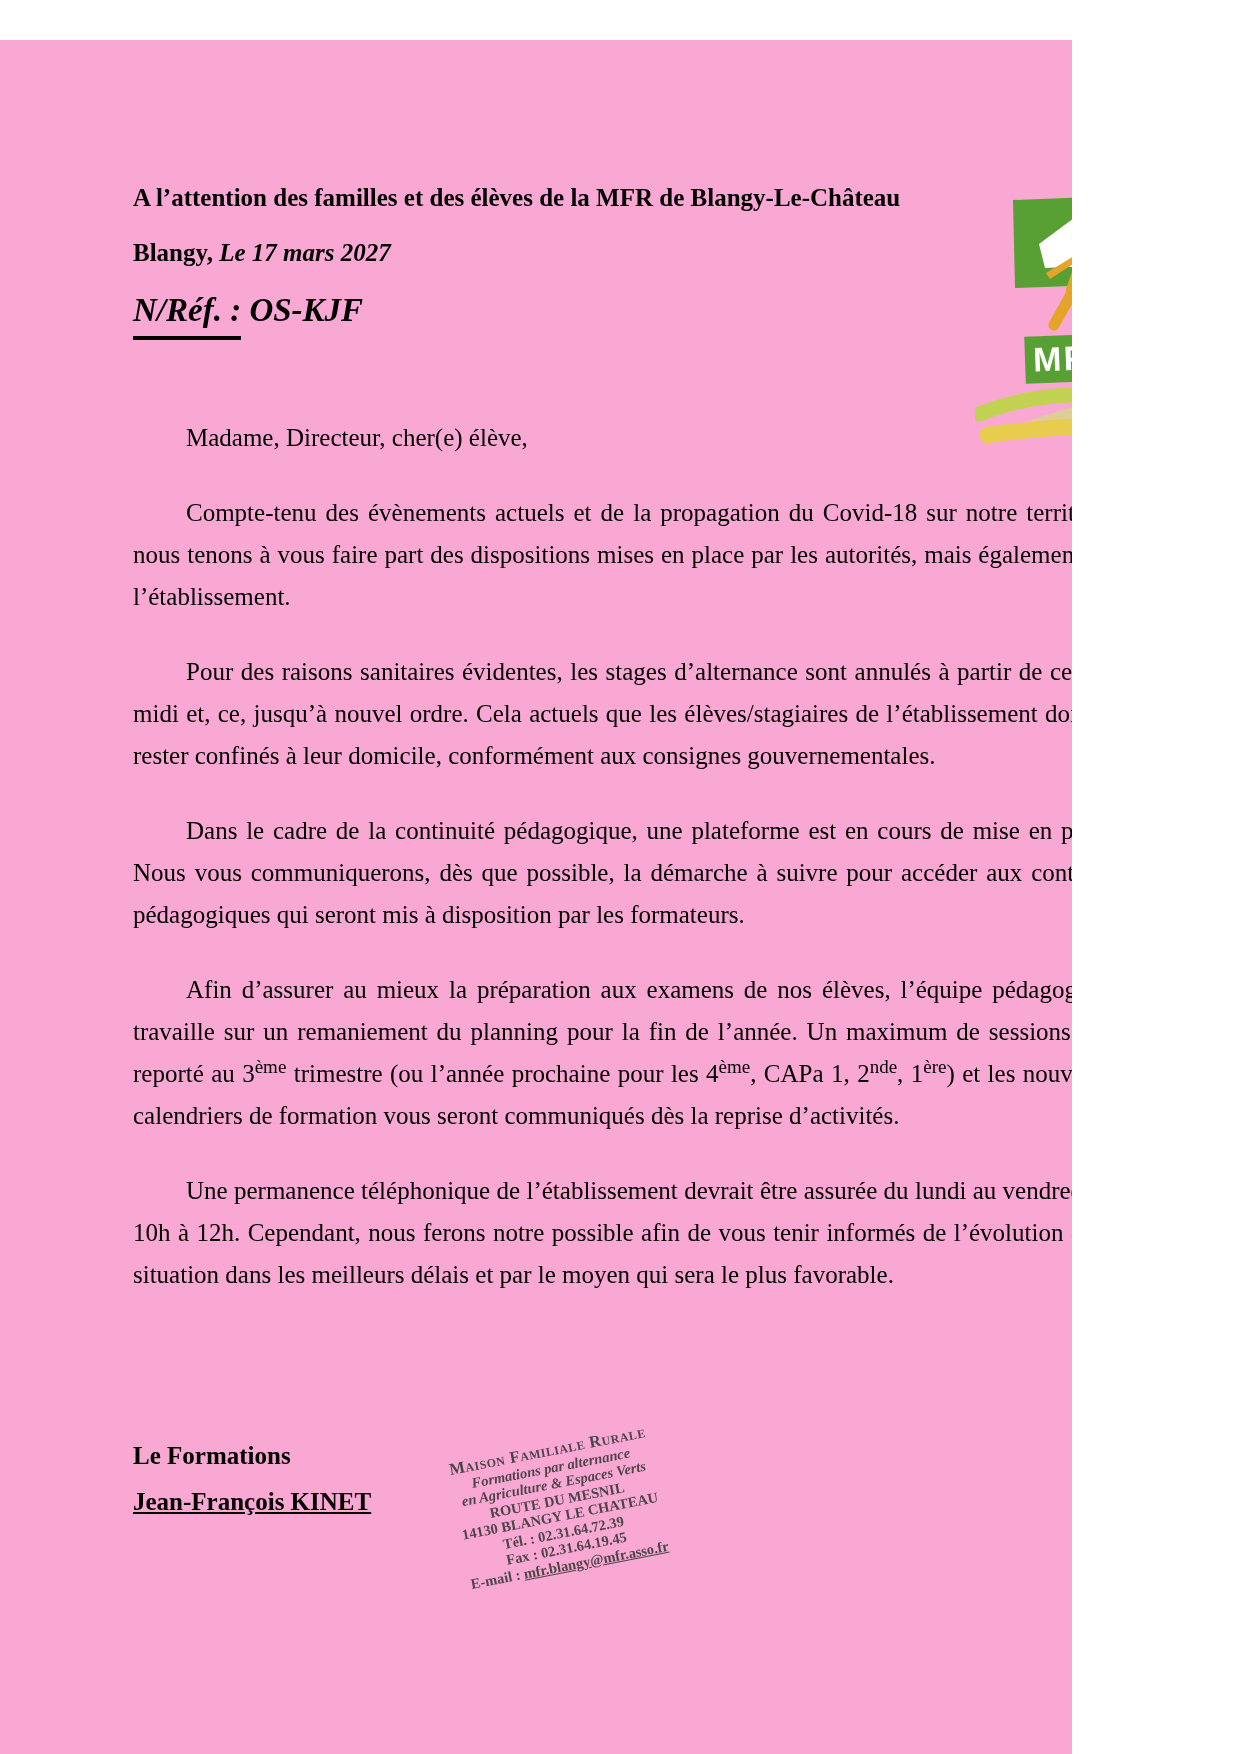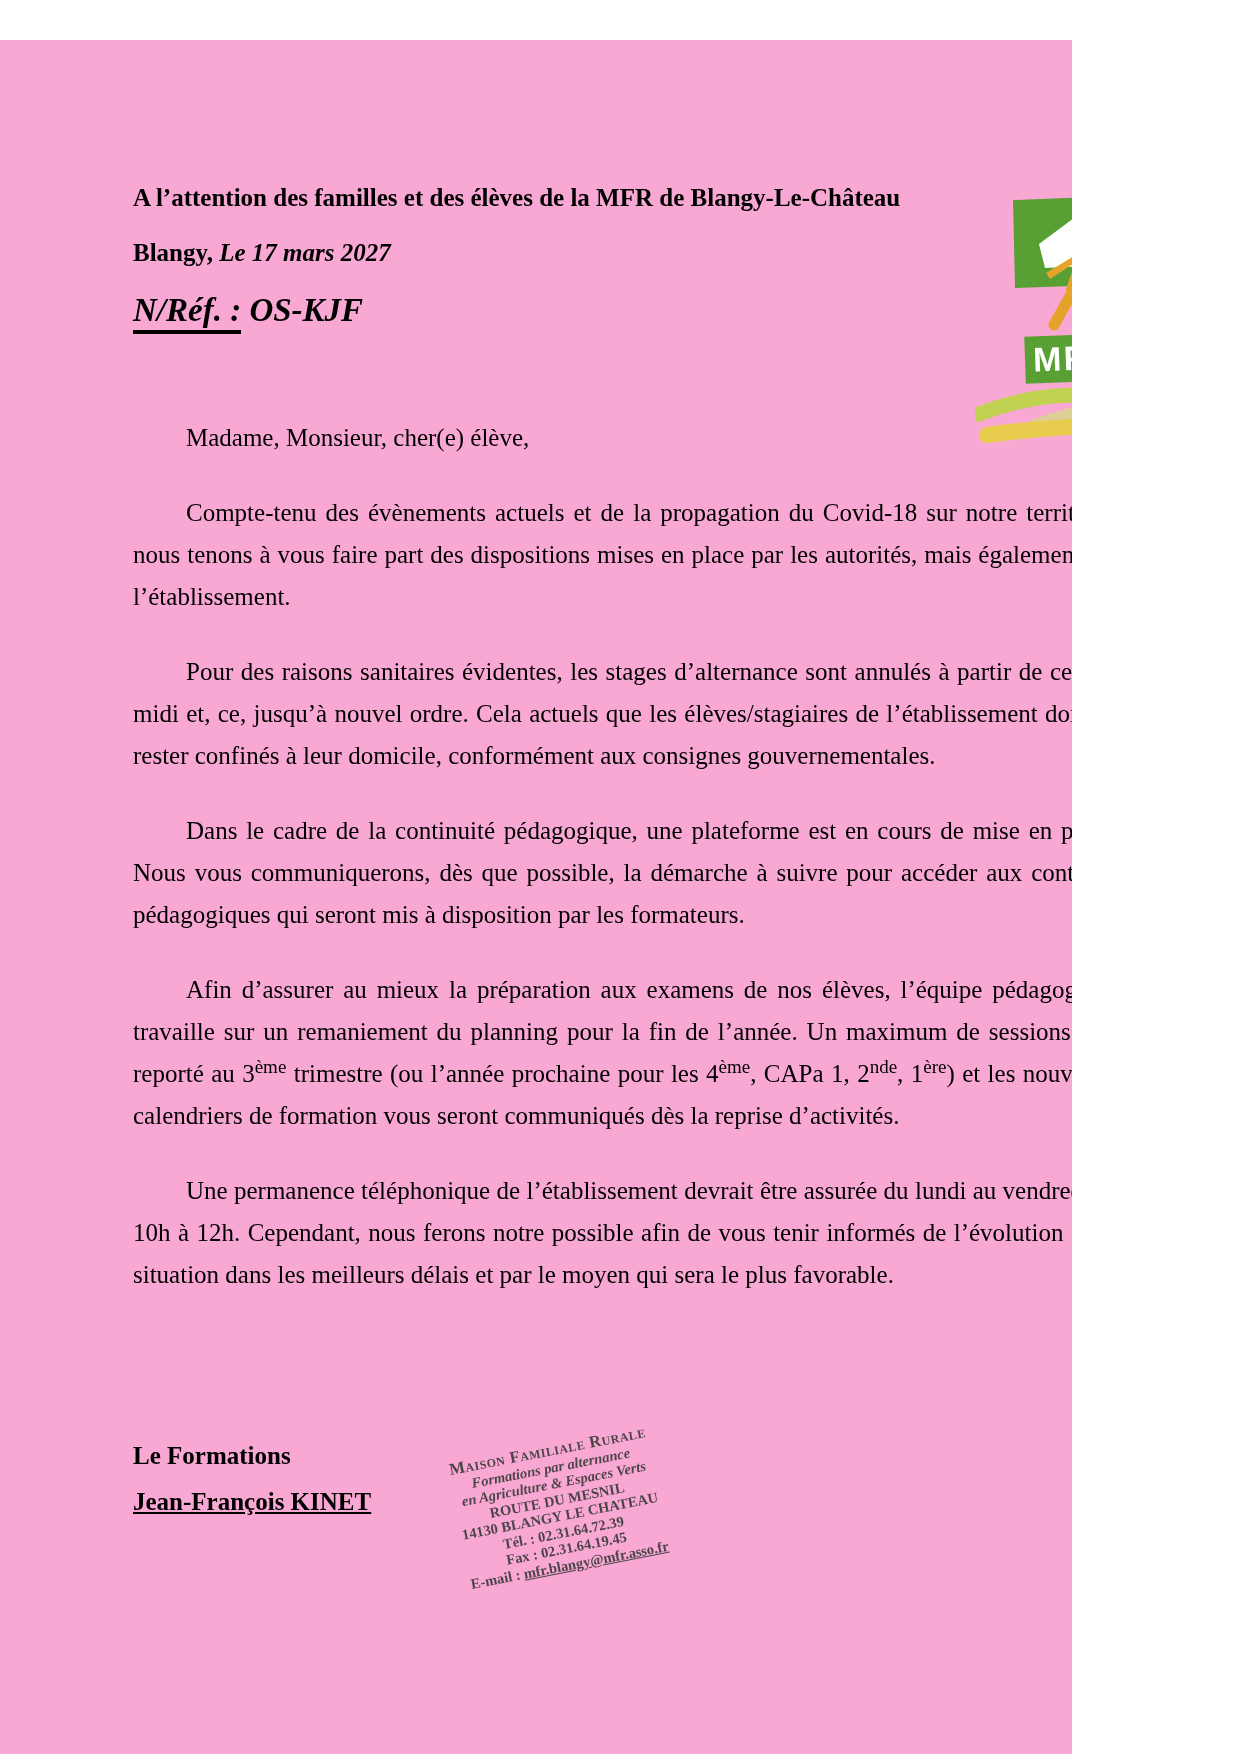--- a/index.html
+++ b/index.html
@@ -14,21 +14,21 @@
   }
   .dateline {
     position:absolute; left:133px; top:199px;
     font-size:25px; font-weight:bold; white-space:nowrap;
   }
   .dateline .it { font-style:italic; }
   .refline {
     position:absolute; left:133px; top:252px;
     font-size:33px; font-weight:bold; font-style:italic; white-space:nowrap;
   }
-  .ref-underline { border-bottom:4px solid #000; padding-bottom:2px; }
+  .ref-underline { border-bottom:4px solid #000; padding-bottom:8px; }
   
   .logo { position:absolute; left:975px; top:148px; width:215px; height:258px; }
   
   .bodytext {
     position:absolute; left:133px; top:377px; width:987px;
     font-size:25px; line-height:42px; text-align:justify;
   }
   .bodytext p { margin:0 0 33px 0; text-indent:53px; }
   .bodytext sup { font-size:19px; line-height:0; vertical-align:super; letter-spacing:0; }
   
@@ -82,21 +82,21 @@
       <g opacity="0.95">
         <path d="M4,226 Q75,198 155,211" fill="none" stroke-width="15" stroke-linecap="round" stroke="#BFD44A"></path>
         <path d="M60,237 Q135,212 206,203" fill="none" stroke-width="12" stroke-linecap="round" stroke="#DCD094"></path>
         <path d="M12,247 Q105,234 196,238" fill="none" stroke-width="16" stroke-linecap="round" stroke="#E8CE47"></path>
         <path d="M150,218 Q180,210 210,213" fill="none" stroke-width="8" stroke-linecap="round" stroke="#A9C43D"></path>
       </g>
     </svg>
   </div>
 
   <div class="bodytext">
-    <p class="salutation">Madame, Monsieur, cher(e) élève,</p>
+    <p class="salutation">Madame, Directeur, cher(e) élève,</p>
     <p>Compte-tenu des évènements actuels et de la propagation du Covid-18 sur notre territoire, nous tenons à vous faire part des dispositions mises en place par les autorités, mais également par l’établissement.</p>
     <p>Pour des raisons sanitaires évidentes, les stages d’alternance sont annulés à partir de ce jour midi et, ce, jusqu’à nouvel ordre. Cela actuels que les élèves/stagiaires de l’établissement doivent rester confinés à leur domicile, conformément aux consignes gouvernementales.</p>
     <p>Dans le cadre de la continuité pédagogique, une plateforme est en cours de mise en place. Nous vous communiquerons, dès que possible, la démarche à suivre pour accéder aux contenus pédagogiques qui seront mis à disposition par les formateurs.</p>
     <p><span>Afin d’assurer au mieux la préparation aux examens de nos élèves, l’équipe pédagogique travaille sur un remaniement du planning pour la fin de l’année. Un maximum de sessions sera reporté au 3</span><sup>ème</sup><span> trimestre (ou l’année prochaine pour les 4</span><sup>ème</sup><span>, CAPa 1, 2</span><sup>nde</sup><span>, 1</span><sup>ère</sup><span>) et les nouveaux calendriers de formation vous seront communiqués dès la reprise d’activités.</span></p>
     <p>Une permanence téléphonique de l’établissement devrait être assurée du lundi au vendredi de 10h à 12h. Cependant, nous ferons notre possible afin de vous tenir informés de l’évolution de la situation dans les meilleurs délais et par le moyen qui sera le plus favorable.</p>
   </div>
 
   <div class="signature">
     <div class="sig-role">Le Formations</div>
     <div class="sig-name">Jean-François KINET</div>

